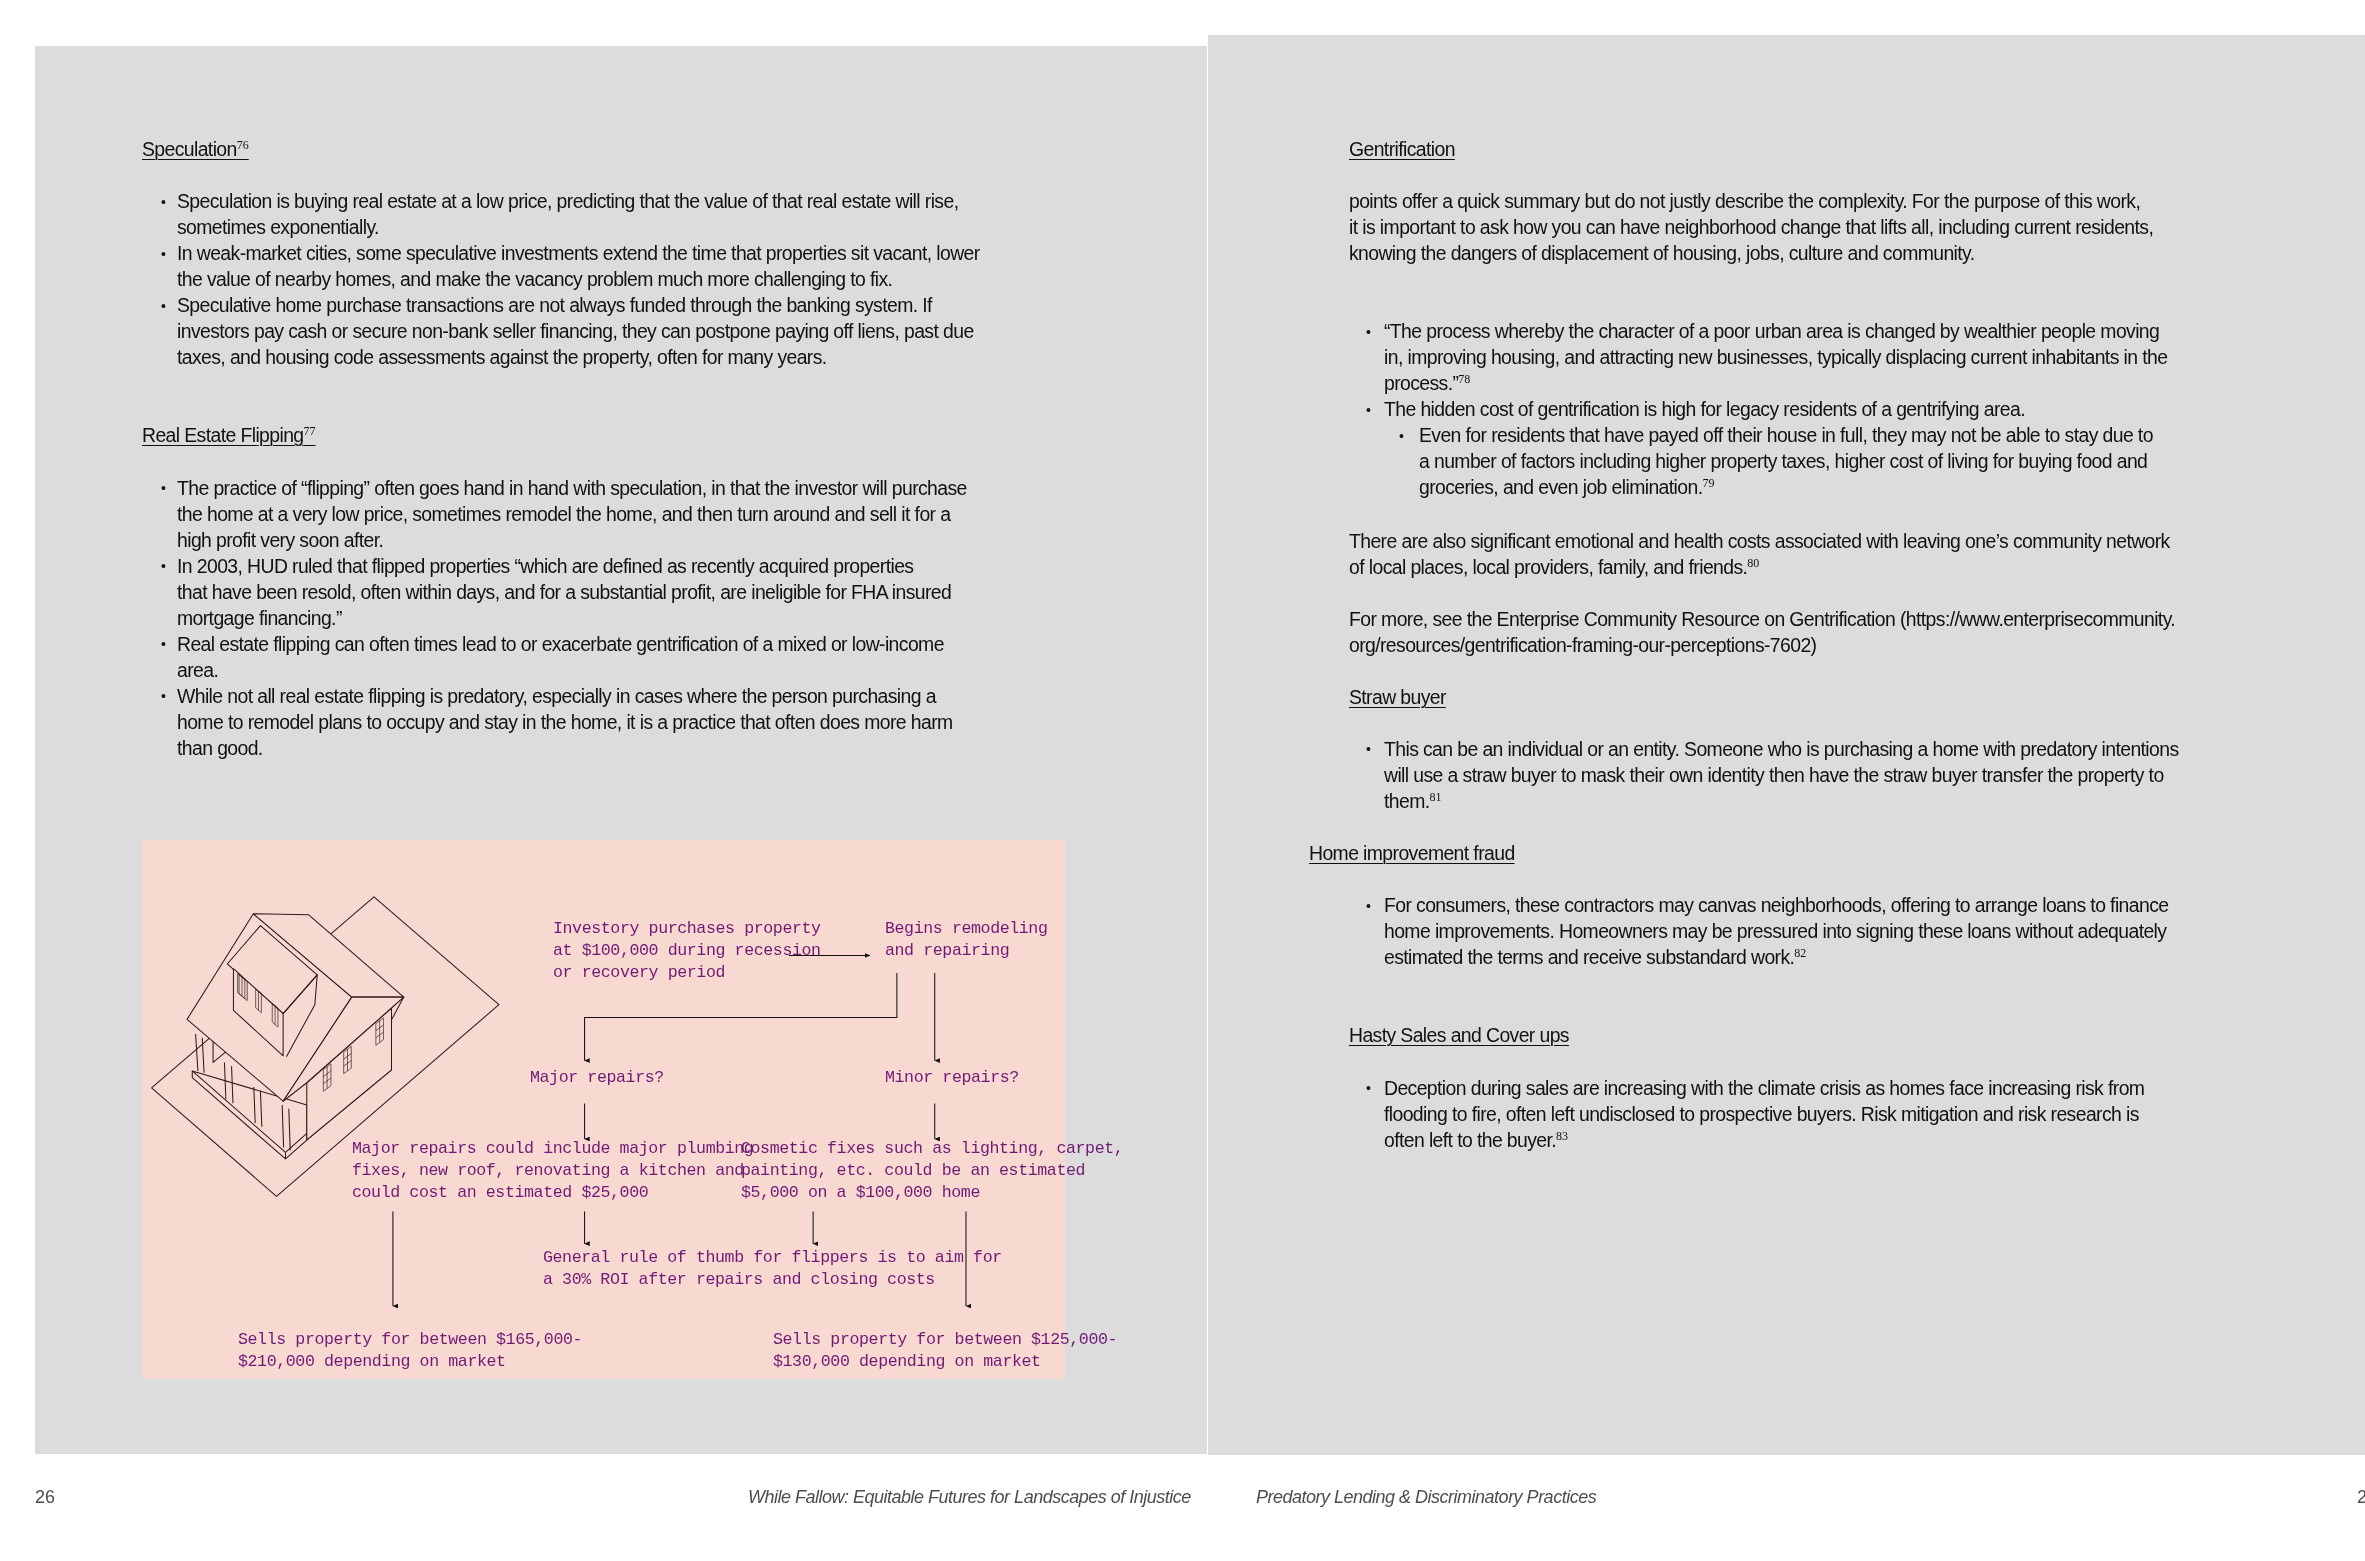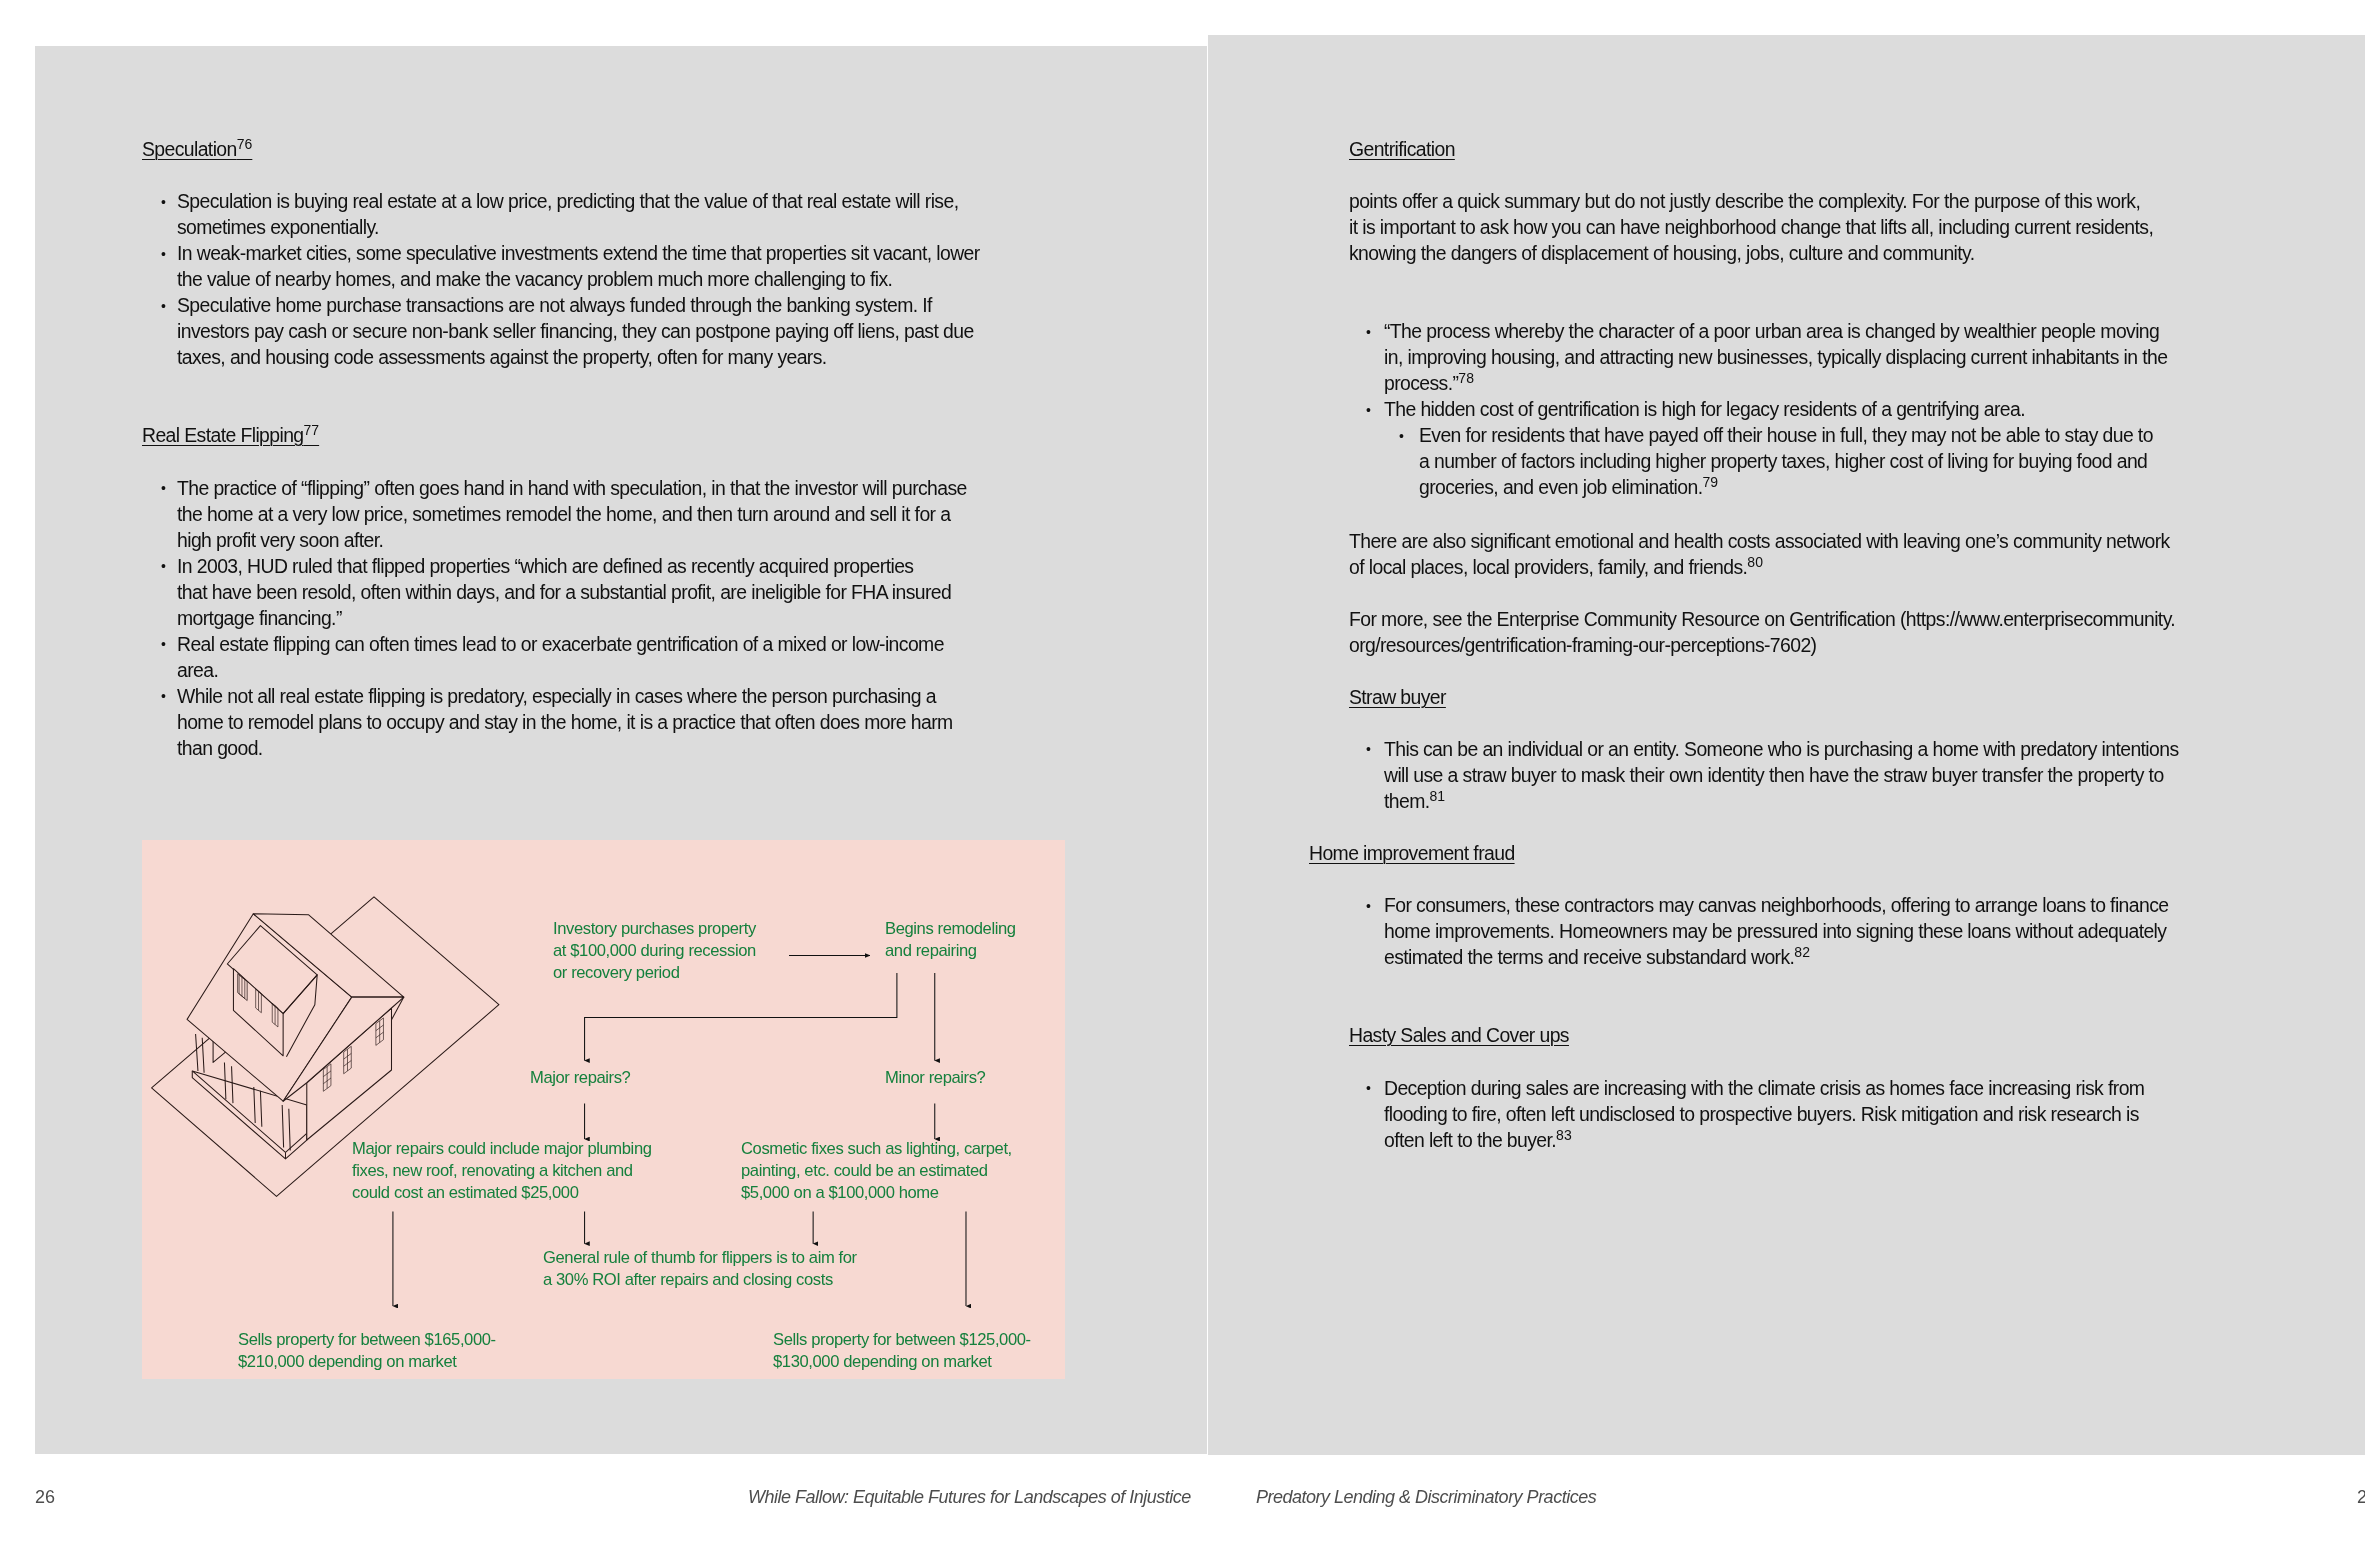--- a/index.html
+++ b/index.html
@@ -8,28 +8,28 @@
     background:#ffffff;
     font-family:"Liberation Sans", sans-serif;
     color:#111111;
   }
   .panel { position:absolute; background:#dcdcdc; }
   #panel-left  { left:35px;  top:46px; width:1172px; height:1408px; }
   #panel-right { left:1208px; top:35px; width:1170px; height:1420px; }
 
   .txt { position:absolute; font-size:19.4px; line-height:26px; letter-spacing:-0.6px; white-space:nowrap; }
   .heading { text-decoration:underline; text-decoration-thickness:1.4px; text-underline-offset:2.8px; }
-  sup { font-size:14px; line-height:0; vertical-align:super; letter-spacing:0; }
+  sup { font-size:12px; line-height:0; vertical-align:super; letter-spacing:0;font-family:Liberation Serif, serif; }
 
   .bullet { position:absolute; font-size:14px; line-height:26px; }
 
   
   #diagram { position:absolute; left:142px; top:840px; width:923px; height:539px; background:#f7d9d2; }
   #diagram svg { position:absolute; left:0; top:0; }
-  .dtxt { position:absolute; font-size:16.6px; line-height:22px; letter-spacing:-0.4px; white-space:nowrap; color:#15803d; }
+  .dtxt { position:absolute; font-size:16.6px; line-height:22px; letter-spacing:-0.4px; white-space:nowrap; color:#701a75;font-family:Liberation Mono, monospace; }
 
   .footer { position:absolute; top:1487px; font-size:18px; color:#4d4d4d; white-space:nowrap; }
   .footer.italic { font-style:italic; letter-spacing:-0.5px; }
 </style>
 </head>
 <body>
 
 <div class="panel" id="panel-left"></div>
 <div class="panel" id="panel-right"></div>
 

